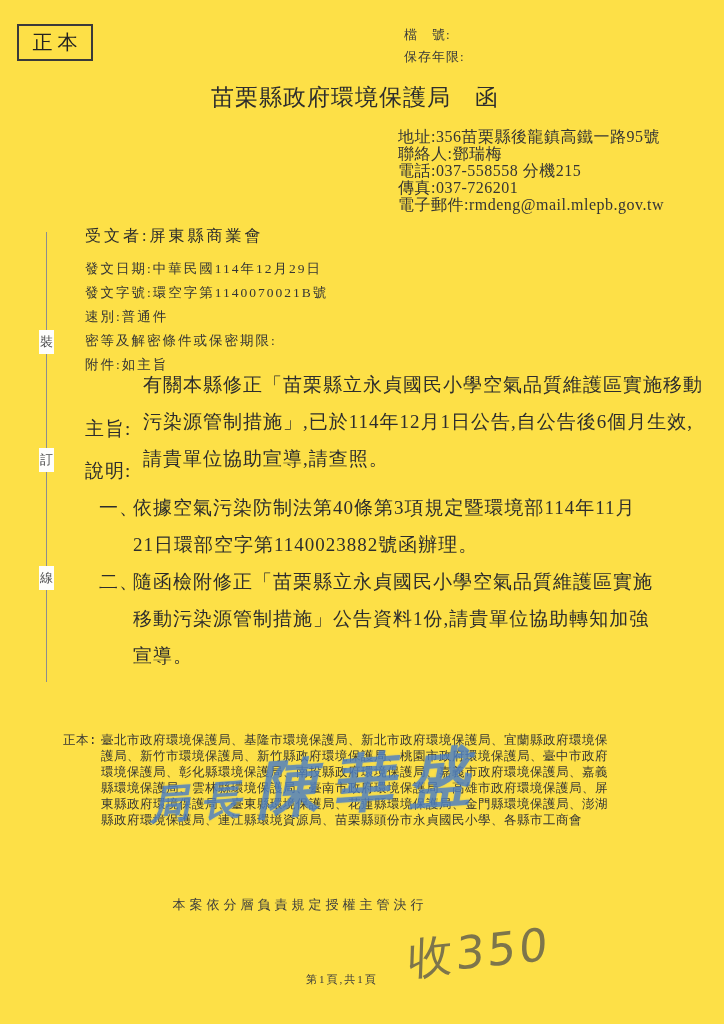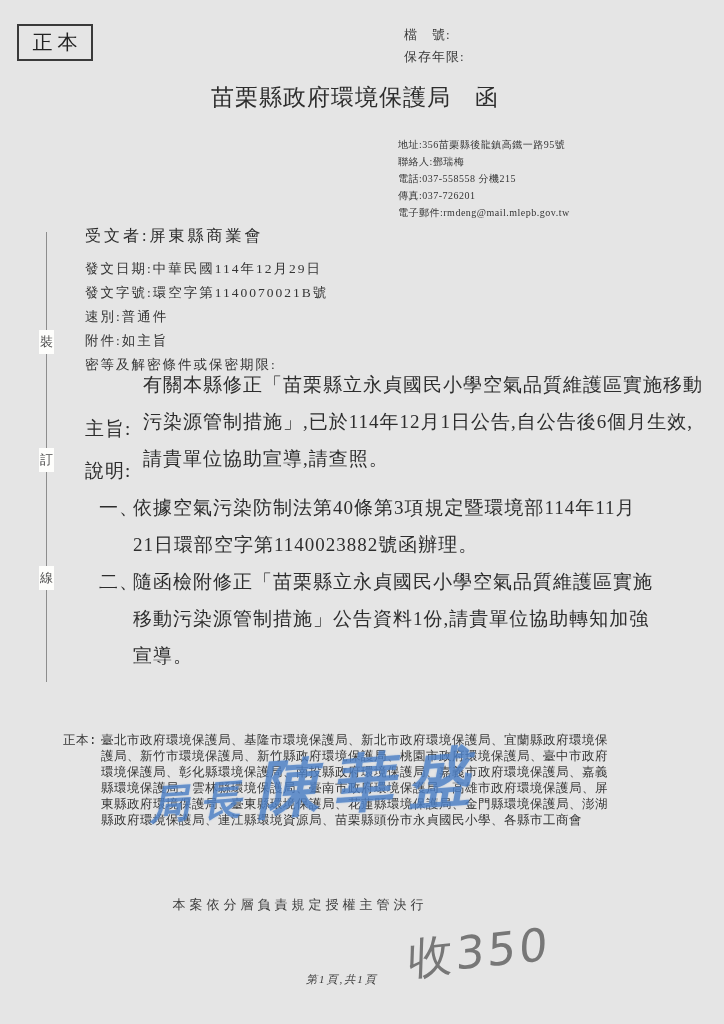--- a/index.html
+++ b/index.html
@@ -1,20 +1,20 @@
 <!DOCTYPE html>
 <html><head>
 <meta charset="utf-8">
 <style>
   html,body { margin:0; padding:0; background:#ffffff; }
   .page {
     position:relative;
     width:724px; height:1024px;
     margin:0 auto;
-    background:#e5e5e5;
+    background:#fde047;
     font-family:"Liberation Serif","DejaVu Serif",serif;
     color:#333;
     overflow:hidden;
   }
 
   
   .copy-box {
     position:absolute; left:17px; top:24px;
     width:76px; height:37px; box-sizing:border-box;
     border:2px solid #3a3a3a;
@@ -31,21 +31,21 @@
   
   .doc-title {
     position:absolute; left:0; top:82px; width:710px;
     margin:0; text-align:center;
     font-size:23px; font-weight:normal; letter-spacing:1px; color:#2d2d2d;
   }
 
   
   .contact-block {
     position:absolute; left:398px; top:128px;
-    font-size:10px; line-height:17px; letter-spacing:0.5px; color:#353535;margin-top:8px;
+    font-size:16px; line-height:17px; letter-spacing:0.5px; color:#353535;
   }
 
   
   .recipient-address {
     position:absolute; left:160px; top:159px;
     font-size:13.5px; line-height:17px; letter-spacing:0.5px; color:#353535;
   }
 
   .recipient-line {
     position:absolute; left:85px; top:226px;
@@ -105,21 +105,21 @@
   .bind-2 { top:448px; }
   .bind-3 { top:566px; }
 
   .decision-note {
     position:absolute; left:0; top:896px; width:600px; text-align:center;
     font-size:13px; letter-spacing:4px; color:#3c3c3c;
   }
 
   .page-info {
     position:absolute; left:306px; top:972px;
-    font-size:11px; letter-spacing:2px; color:#3c3c3c;font-style:italic;
+    font-size:11px; letter-spacing:2px; color:#3c3c3c;
   }
 
   .handwritten-mark {
     position:absolute; left:408px; top:922px;
     font-family:"DejaVu Sans",sans-serif;
     font-size:45px; color:#4d4d4d; opacity:0.72;
     transform:rotate(-6deg) skewX(-8deg);
     letter-spacing:3px;
   }
 </style>
@@ -147,22 +147,22 @@
     <div>電子郵件:rmdeng@mail.mlepb.gov.tw</div>
   </div>
 
 
   <div class="recipient-line">受文者:屏東縣商業會</div>
 
   <div class="meta-block">
     <div>發文日期:中華民國114年12月29日</div>
     <div>發文字號:環空字第1140070021B號</div>
     <div>速別:普通件</div>
+    <div>密等及解密條件或保密期限:</div>
     <div>附件:如主旨</div>
-    <div>密等及解密條件或保密期限:</div>
   </div>
 
   <div class="subject-block hang">
     <span class="lbl">主旨:</span>
     <span>有關本縣修正「苗栗縣立永貞國民小學空氣品質維護區實施移動污染源管制措施」,已於114年12月1日公告,自公告後6個月生效,請貴單位協助宣導,請查照。</span>
   </div>
 
   <div class="explanation-block">
     <div>說明:</div>
     <div class="expl-item">

